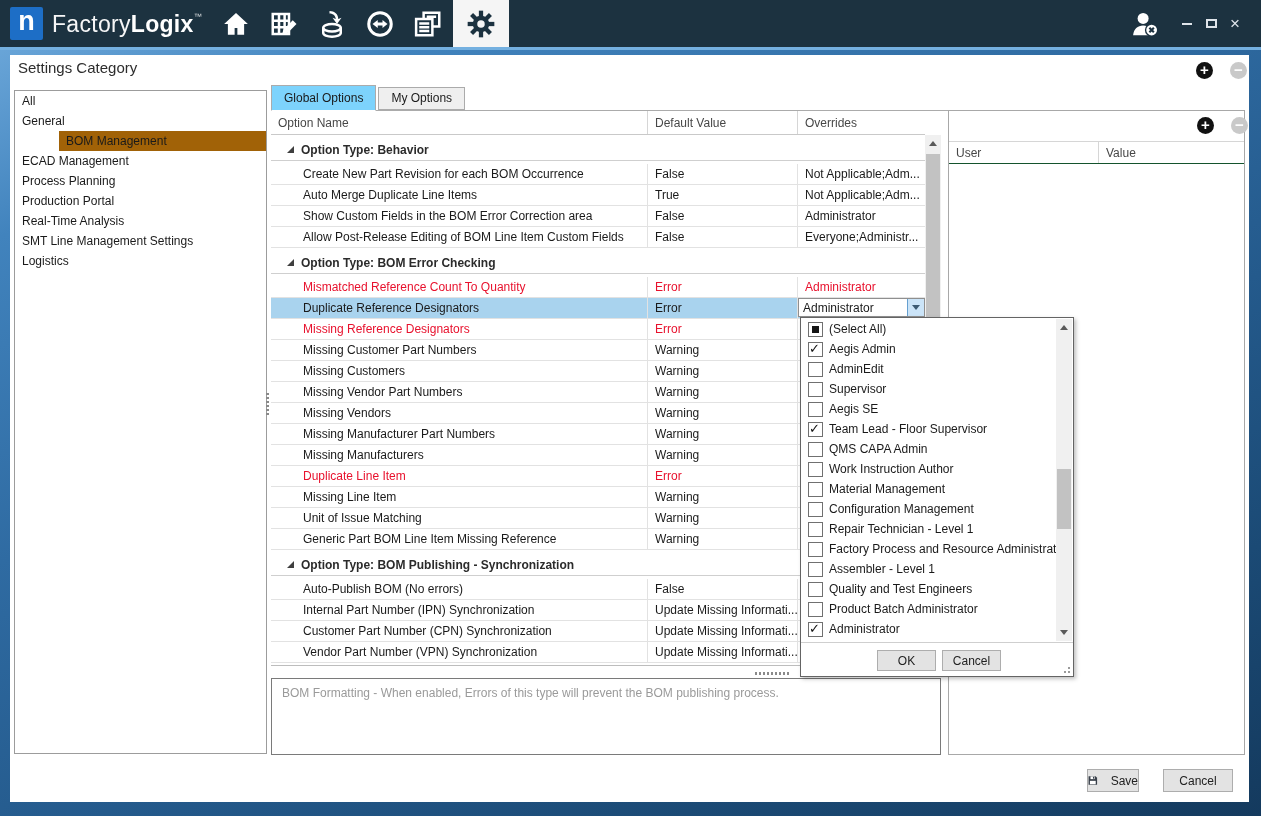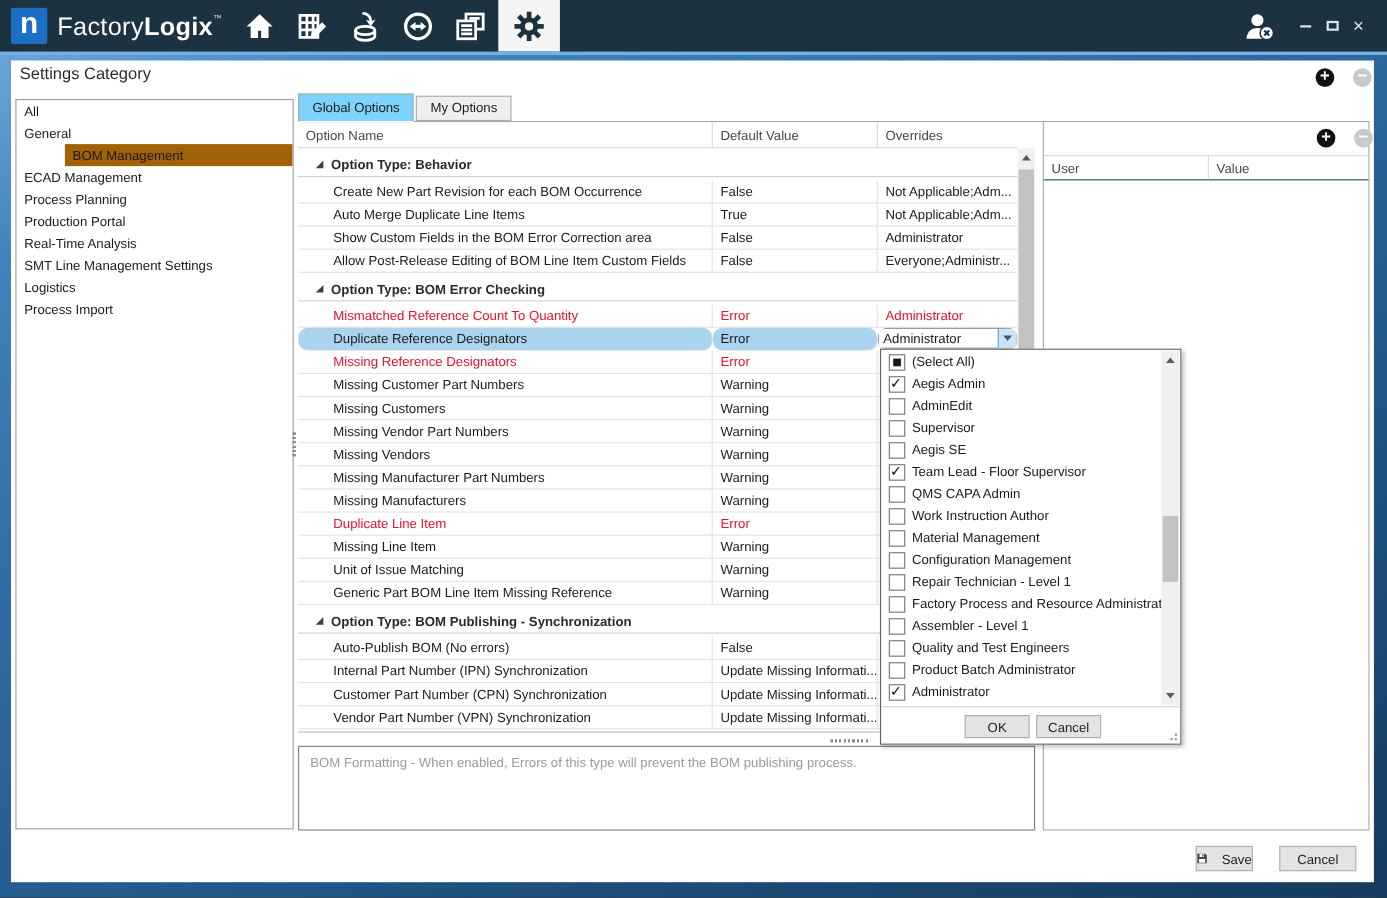--- a/index.html
+++ b/index.html
@@ -57,21 +57,21 @@
   .grid-body{left:261px;top:80px;width:654px;height:531px;overflow:hidden;border-bottom:1px solid #bdbdbd;box-sizing:border-box;background:#fff;}
   .ggroup{height:21px;margin-top:4px;margin-bottom:3px;border-bottom:1px solid #cfcfcf;display:flex;align-items:center;font-weight:bold;color:#2b2b2b;cursor:pointer;}
   .expander{margin:0 6px 0 15px;display:flex;}
   .grow{display:flex;height:21px;}
   .gcell{height:21px;line-height:20px;border-right:1px solid #e2e2e2;border-bottom:1px solid #e2e2e2;box-sizing:border-box;
       white-space:nowrap;overflow:hidden;padding-left:7px;}
   .cname{width:377px;padding-left:32px;}
   .cdef{width:150px;}
   .covr{width:127px;border-right:none;position:relative;}
   .grow.red .gcell{color:#e8112d;}
-  .grow.sel .gcell{background:#a9d3ee;border-radius:9px;}
+  .grow.sel .gcell{background:#a9d3ee;}
   .combo{position:absolute;left:0;top:0;right:0;bottom:1px;background:#fff;border:1px solid #8f8f8f;box-sizing:border-box;display:flex;align-items:center;}
   .combo-text{padding-left:4px;flex:1;}
   .combo-arrow{width:17px;height:100%;background:#cbe4f8;border-left:1px solid #66a0d0;display:flex;align-items:center;justify-content:center;box-sizing:border-box;}
   .tri-down{width:0;height:0;border-left:4px solid transparent;border-right:4px solid transparent;border-top:5px solid #3c5a73;}
   .tri-up-s{width:0;height:0;border-left:4px solid transparent;border-right:4px solid transparent;border-bottom:5px solid #5a5a5a;}
   .tri-dn-s{width:0;height:0;border-left:4px solid transparent;border-right:4px solid transparent;border-top:5px solid #5a5a5a;}
 
   
   .mscroll{left:915px;top:80px;width:16px;height:531px;background:#f0f0f0;}
   .sbtn{left:0;width:16px;height:17px;display:flex;align-items:center;justify-content:center;cursor:pointer;}
@@ -216,21 +216,20 @@
     <div class="abs sidebar" id="sidebar-list">
         <div class="sb-item">All</div>
         <div class="sb-item">General</div>
         <div class="sb-item sel">BOM Management</div>
         <div class="sb-item">ECAD Management</div>
         <div class="sb-item">Process Planning</div>
         <div class="sb-item">Production Portal</div>
         <div class="sb-item">Real-Time Analysis</div>
         <div class="sb-item">SMT Line Management Settings</div>
         <div class="sb-item">Logistics</div>
-        <div class="sb-item">Process Import</div>
       </div>
     <div class="abs vgrip"></div>
 
     <div class="abs tabstrip" id="tabstrip">
         <div class="tab active">Global Options</div>
         <div class="tab">My Options</div>
       </div>
 
     <div class="abs ghead">
       <div class="hc h-name">Option Name</div>

